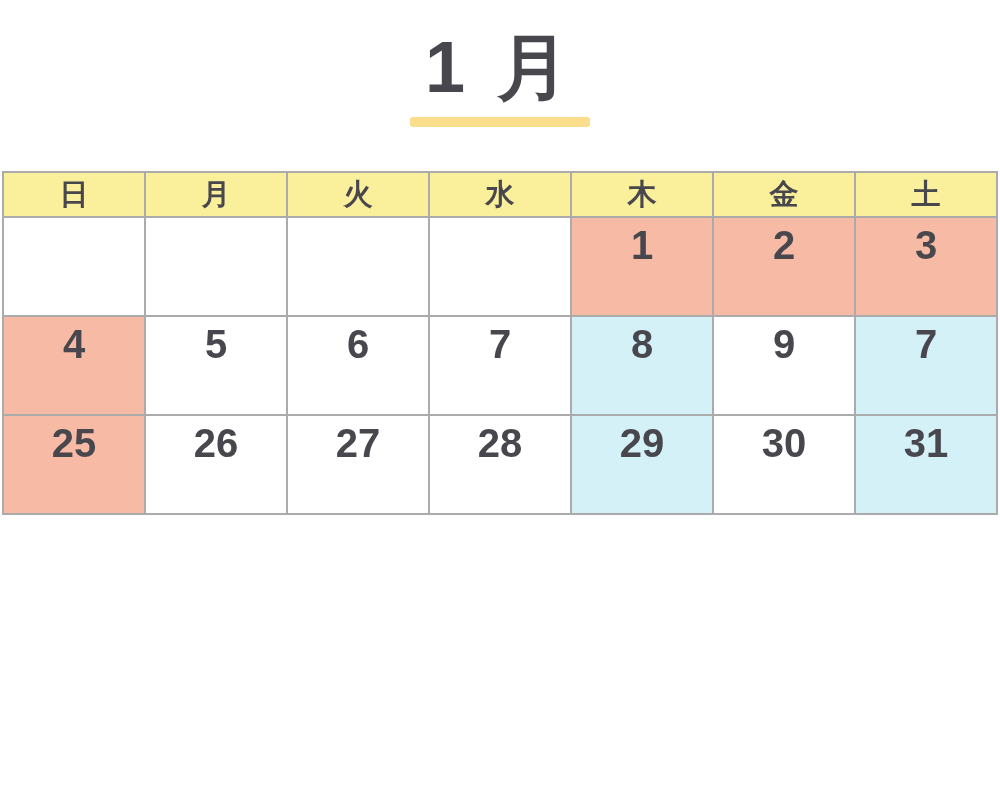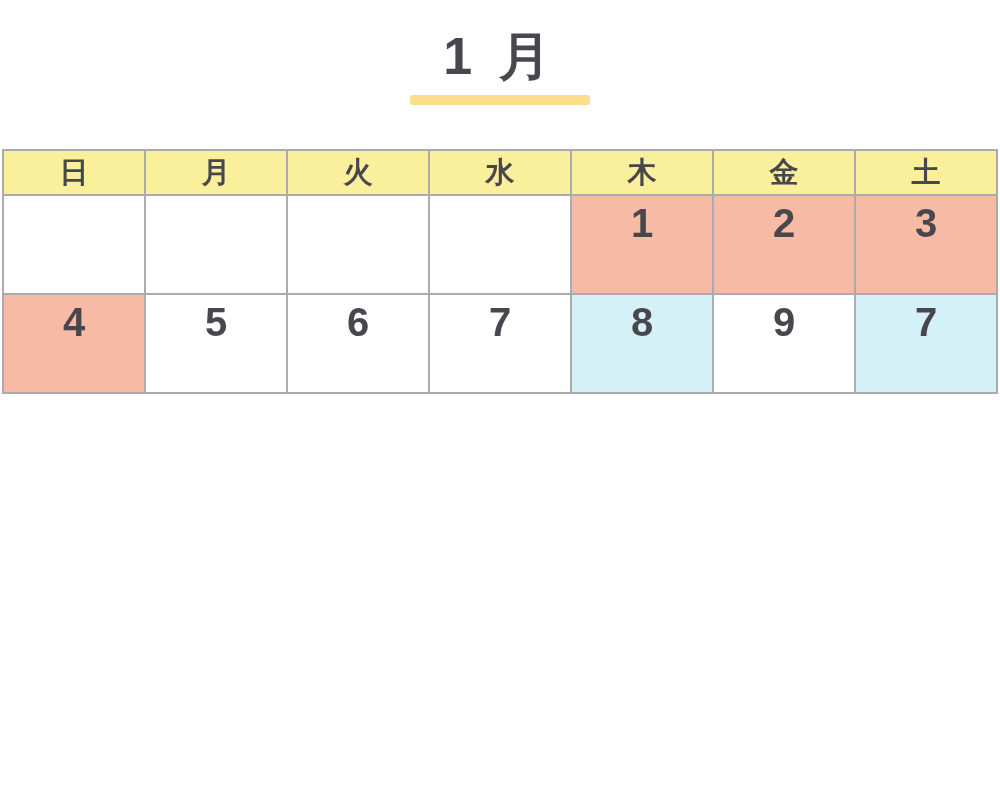--- a/index.html
+++ b/index.html
@@ -3,21 +3,21 @@
 <meta charset="utf-8">
 <style>
   html,body{margin:0;padding:0;}
   body{
     width:1000px;height:800px;background:#ffffff;
     font-family:"Liberation Sans","DejaVu Sans",sans-serif;
     color:var(--text,#47474D);
   }
   .month-title{
     margin:0;padding-top:28px;text-align:center;
-    font-size:52px;font-weight:bold;line-height:1.1;
+    font-size:72px;font-weight:bold;line-height:1.1;
     letter-spacing:6px;color:var(--text,#47474D);
   }
   .title-underline{
     width:180px;height:10px;margin:10px auto 0;
     background:var(--underline,#FADE8C);border-radius:3px;
   }
   table.calendar{
     width:996px;margin:44px auto 0;
     border-collapse:collapse;table-layout:fixed;
   }
@@ -66,15 +66,24 @@
       </tr>
       <tr>
         <td data-celltype="pink">4</td>
         <td data-celltype="plain">5</td>
         <td data-celltype="plain">6</td>
         <td data-celltype="plain">7</td>
         <td data-celltype="blue">8</td>
         <td data-celltype="plain">9</td>
         <td data-celltype="blue">7</td>
       </tr>
+      <tr>
+        <td data-celltype="pink">25</td>
+        <td data-celltype="plain">26</td>
+        <td data-celltype="plain">27</td>
+        <td data-celltype="plain">28</td>
+        <td data-celltype="blue">29</td>
+        <td data-celltype="plain">30</td>
+        <td data-celltype="blue">31</td>
+      </tr>
     </tbody>
   </table>
 </div>
 
 </body></html>

